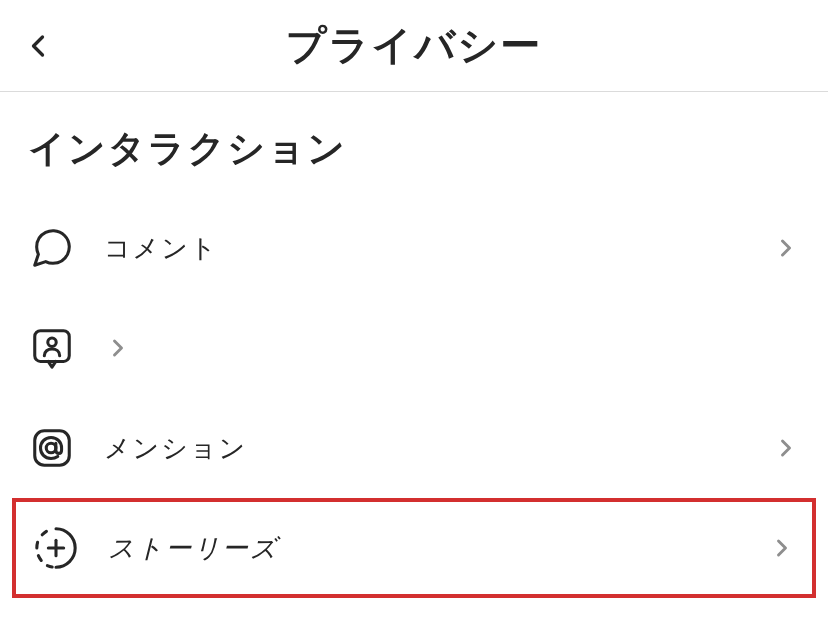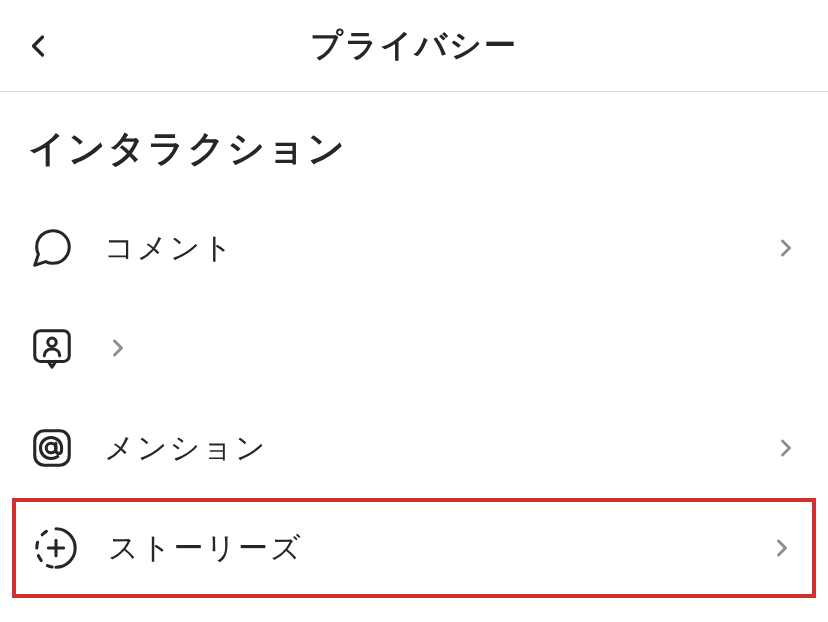--- a/index.html
+++ b/index.html
@@ -26,21 +26,21 @@
       position: absolute;
       left: 20px;
       top: 50%;
       transform: translateY(-50%);
       display: flex;
       align-items: center;
       justify-content: center;
       cursor: pointer;
     }
     .page-title {
-      font-size: 32px;
+      font-size: 40px;
       font-weight: 700;
       color: #262626;
       letter-spacing: 2px;
     }
     .section-title {
       font-size: 37px;
       font-weight: 700;
       color: #262626;
       padding: 32px 28px 24px 28px;
       letter-spacing: 2px;
@@ -54,34 +54,35 @@
     }
     .list-item .icon {
       width: 48px;
       height: 48px;
       display: flex;
       align-items: center;
       justify-content: center;
       margin-right: 28px;
     }
     .list-item .label {
-      font-size: 30px;
+      font-size: 26px;
       font-weight: 400;
       color: #262626;
       flex: 1;
       letter-spacing: 2px;
     }
     .list-item .chevron {
       display: flex;
       align-items: center;
     }
     .highlighted {
       border: 4px solid #d32f2f;
       margin: 0 12px;
       padding: 22px 16px;
+      font-style: italic;
     }
     .faded {
       opacity: 0.5;
     }
     .faded .label {
       color: #8e8e8e;
     }
   </style>
 </head>
 <body>

